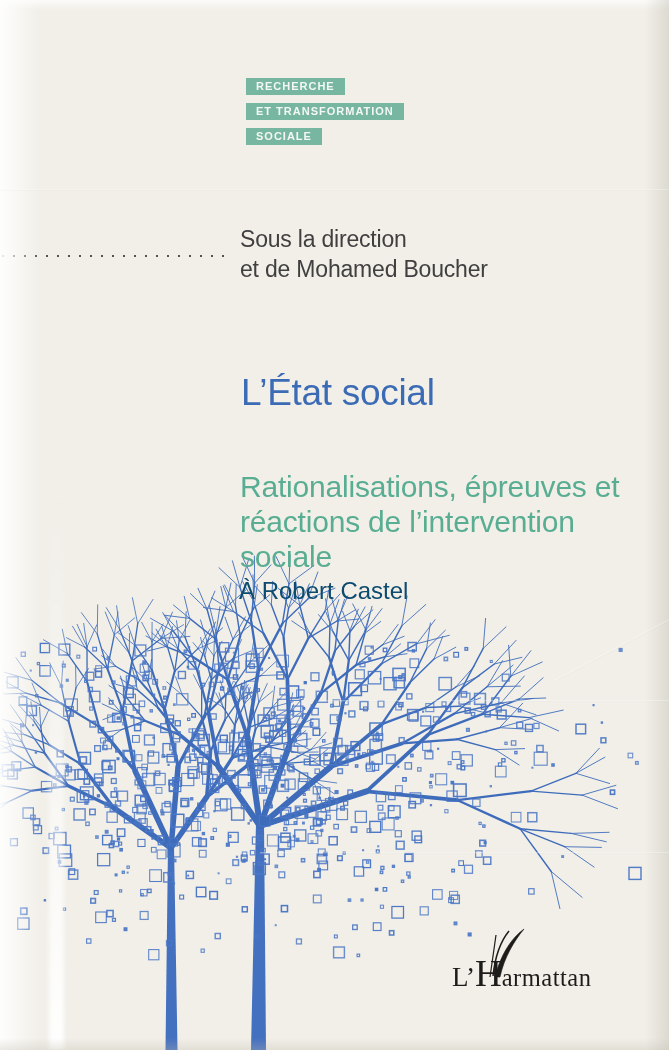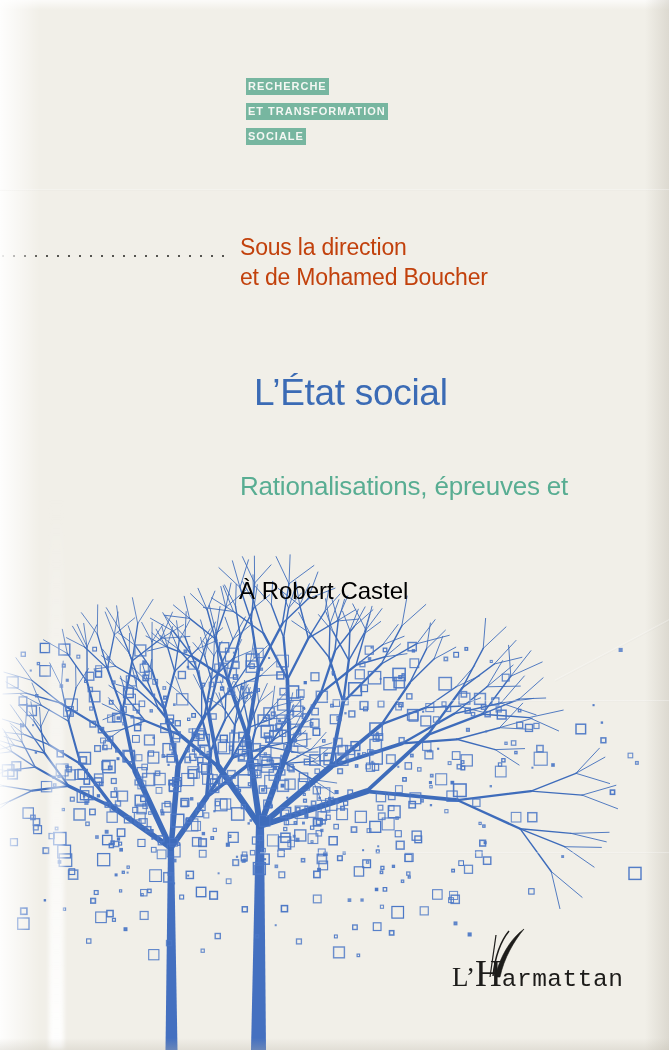--- a/index.html
+++ b/index.html
@@ -28,47 +28,47 @@
     background:linear-gradient(to bottom, rgba(255,255,255,0.45), rgba(120,115,100,0.05));}
   .crease.c1{top:189px;}
   .crease.c2{top:700px;left:320px;width:349px;}
   .crease.c3{top:852px;left:260px;width:409px;}
   .crease.c4{top:640px;left:545px;width:170px;transform:rotate(-28deg);}
 
   
   .badge{position:absolute;left:246px;top:78px;z-index:3;}
   .badge-bar{
     display:table;background:#77b6a0;color:#f4f7f3;
-    height:17px;line-height:17px;padding:0 2px;margin-bottom:8px;
+    height:17px;line-height:17px;padding:0 10px;margin-bottom:8px;
     font-size:11px;font-weight:bold;letter-spacing:1px;
   }
 
   
   .dotted{
     position:absolute;left:2px;top:255px;width:231px;height:2px;z-index:3;
     background-image:repeating-linear-gradient(to right,#55544f 0 2px, transparent 2px 11px);
   }
 
   
-  .authors{position:absolute;left:240px;top:232px;z-index:3;
-    font-size:23px;line-height:30px;color:#c2410c;letter-spacing:-0.2px;}
-  .title{position:absolute;left:254px;top:367px;z-index:3;
+  .authors{position:absolute;left:240px;top:224px;z-index:3;
+    font-size:23px;line-height:30px;color:#404040;letter-spacing:-0.2px;}
+  .title{position:absolute;left:241px;top:367px;z-index:3;
     font-size:37px;line-height:51px;font-weight:400;color:#3b6bb5;letter-spacing:-0.3px;margin:0;}
   .subtitle{position:absolute;left:240px;top:469px;z-index:3;
-    font-size:26px;line-height:35px;font-weight:400;color:#58ad92;letter-spacing:-0.2px;margin:0;}
+    font-size:30px;line-height:35px;font-weight:400;color:#58ad92;letter-spacing:-0.2px;margin:0;}
   .dedication{position:absolute;left:239px;top:577px;z-index:3;
-    font-size:24px;color:#000000;}
+    font-size:24px;color:#0c4a6e;}
 
   
   .publisher{position:absolute;left:452px;top:952px;z-index:3;color:#1d1c1a;
     font-family:"Liberation Serif", serif;white-space:nowrap;}
   .publisher .pub-line{display:flex;align-items:baseline;}
   .pub-prefix{font-size:27px;}
   .pub-initial{font-size:37px;}
-  .pub-rest{font-size:24.5px;letter-spacing:0.5px;font-family:Liberation Mono, monospace;}
+  .pub-rest{font-size:24.5px;letter-spacing:0.5px;}
   .feather{position:absolute;left:31px;top:-25px;}
 
   
   .tree-svg{position:absolute;left:0;top:0;z-index:1;}
 </style>
 </head>
 <body>
 
 <div class="cover">
 
@@ -1276,20 +1276,21 @@
     <div>Sous la direction</div>
     <div>et de Mohamed Boucher</div>
   </div>
 
   <h1 class="title">
     <div>L’État social</div>
   </h1>
 
   <h2 class="subtitle">
     <div>Rationalisations, épreuves et</div>
+    <div>réactions de l’intervention sociale</div>
   </h2>
 
   <div class="dedication">À Robert Castel</div>
 
   <div class="publisher">
     <svg class="feather" width="44" height="52" viewBox="0 0 44 52">
       <g fill="#1d1c1a" stroke="#1d1c1a">
         <path d="M7 50 L13 8" fill="none" stroke-width="1.2"></path>
         <path d="M10 49 C12 30 17 15 26 4" fill="none" stroke-width="1.5"></path>
         <path d="M12 50 C17 30 27 12 41 2 C31 14 21 31 17 50 Z" stroke-width="0.6"></path>

